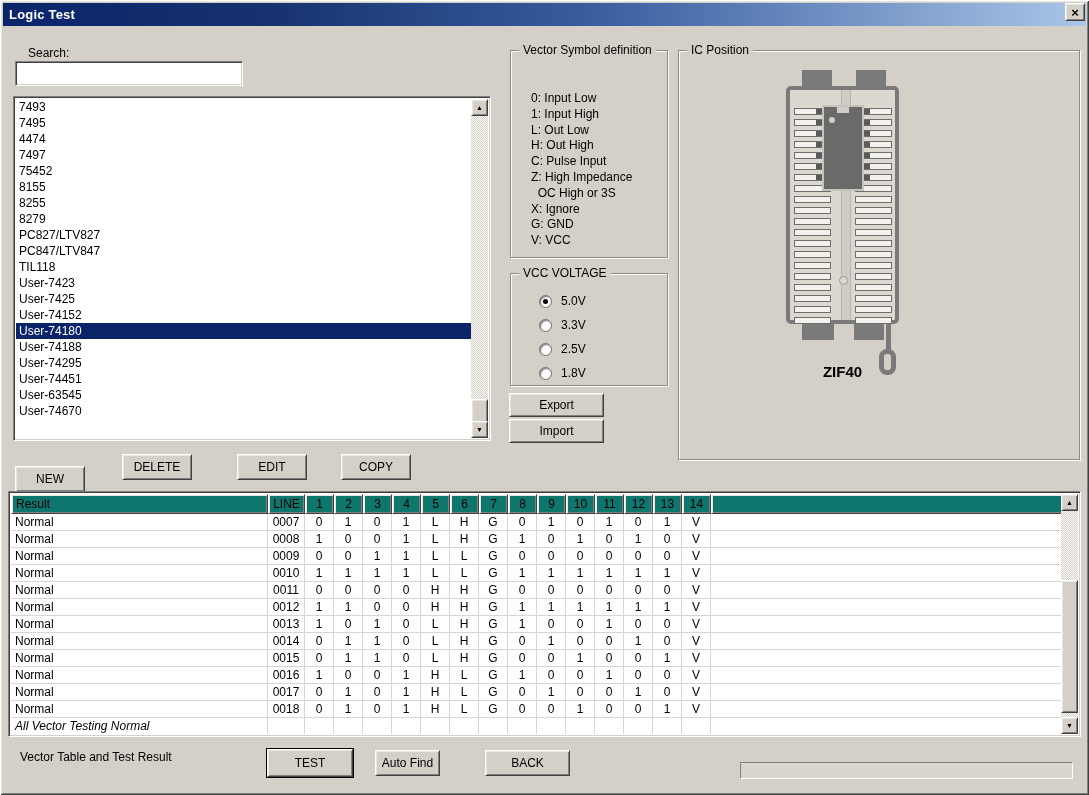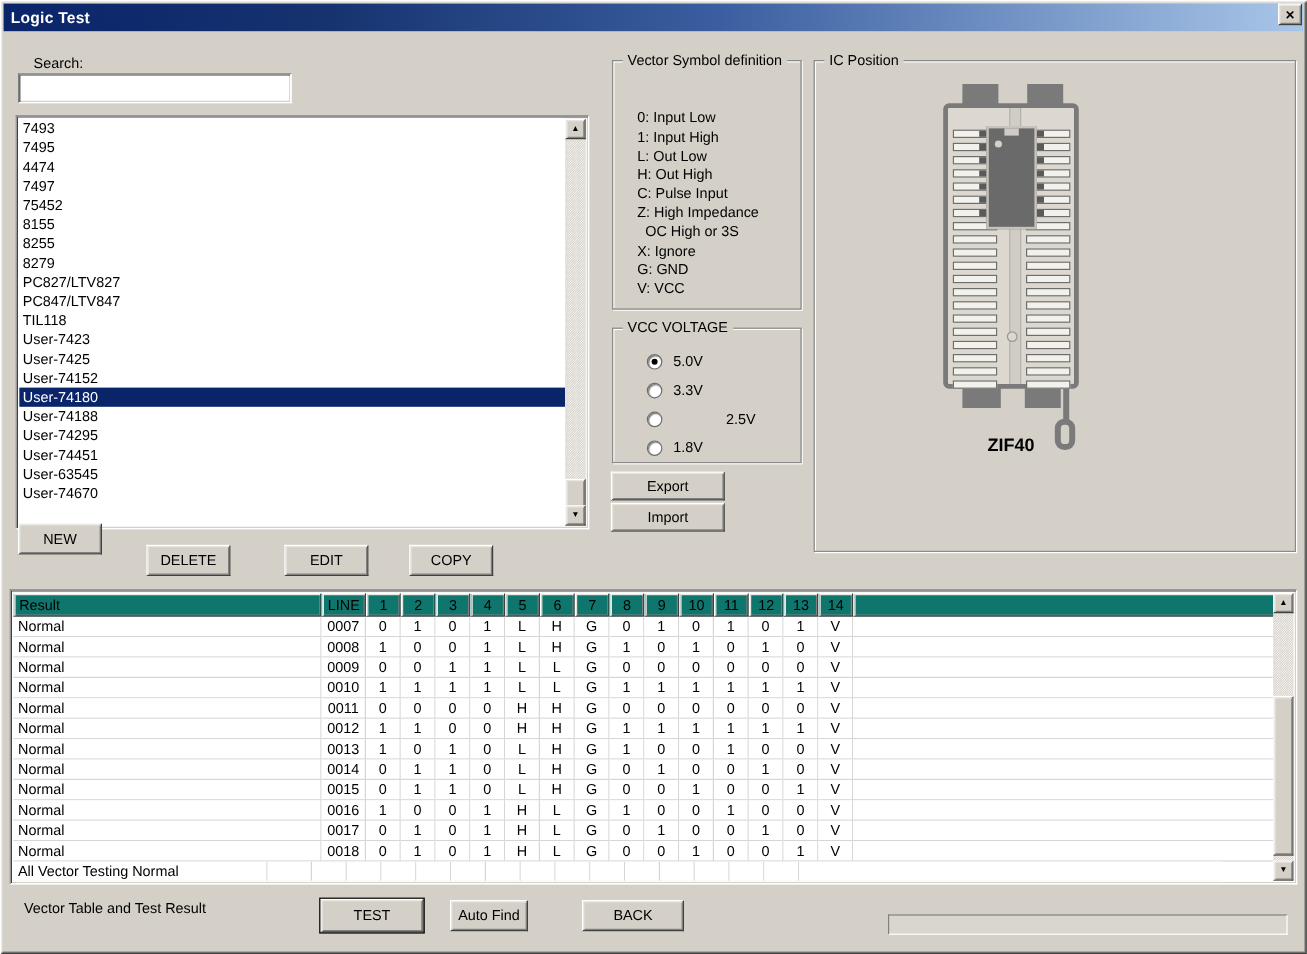--- a/index.html
+++ b/index.html
@@ -114,21 +114,21 @@
       <div class="sbbtn raised" style="top:0;">
           <span>▲</span>
         </div>
       <div class="sbthumb raised" style="top:300px;height:24px;"></div>
       <div class="sbbtn raised" style="bottom:0;">
           <span>▼</span>
         </div>
     </div>
   </div>
 
-  <div class="btn raised" style="left:15px;top:436px;width:70px;height:26px;">
+  <div class="btn raised" style="left:15px;top:466px;width:70px;height:26px;">
       <span>NEW</span>
     </div>
   <div class="btn raised" style="left:122px;top:454px;width:70px;height:26px;">
       <span>DELETE</span>
     </div>
   <div class="btn raised" style="left:237px;top:454px;width:70px;height:26px;">
       <span>EDIT</span>
     </div>
   <div class="btn raised" style="left:341px;top:454px;width:70px;height:26px;">
       <span>COPY</span>
@@ -145,21 +145,21 @@
         <div class="radio-row" style="top: 20px;">
           <div class="radio">
             <div class="dot"></div>
           </div>
           <div class="radio-label">5.0V</div>
         </div>
         <div class="radio-row" style="top: 44px;">
           <div class="radio"></div>
           <div class="radio-label">3.3V</div>
         </div>
-        <div class="radio-row" style="top: 68px; gap: 44px;">
+        <div class="radio-row" style="top: 68px;">
           <div class="radio"></div>
           <div class="radio-label">2.5V</div>
         </div>
         <div class="radio-row" style="top: 92px;">
           <div class="radio"></div>
           <div class="radio-label">1.8V</div>
         </div>
       </div>
   </div>
 
@@ -489,21 +489,21 @@
             <div class="td center" style="width: 29px;">0</div>
             <div class="td center" style="width: 29px;">0</div>
             <div class="td center" style="width: 29px;">1</div>
             <div class="td center" style="width: 29px;">0</div>
             <div class="td center" style="width: 29px;">0</div>
             <div class="td center" style="width: 29px;">1</div>
             <div class="td center" style="width: 29px;">V</div>
             <div class="td" style="width: 352px; border-right: none;"></div>
           </div>
           <div class="tr">
-            <div class="td left" style="width: 212px;">All Vector Testing Normal</div>
+            <div class="td left" style="width: 257px; font-style: italic;">All Vector Testing Normal</div>
             <div class="td center" style="width: 37px;"></div>
             <div class="td center" style="width: 29px;"></div>
             <div class="td center" style="width: 29px;"></div>
             <div class="td center" style="width: 29px;"></div>
             <div class="td center" style="width: 29px;"></div>
             <div class="td center" style="width: 29px;"></div>
             <div class="td center" style="width: 29px;"></div>
             <div class="td center" style="width: 29px;"></div>
             <div class="td center" style="width: 29px;"></div>
             <div class="td center" style="width: 29px;"></div>

